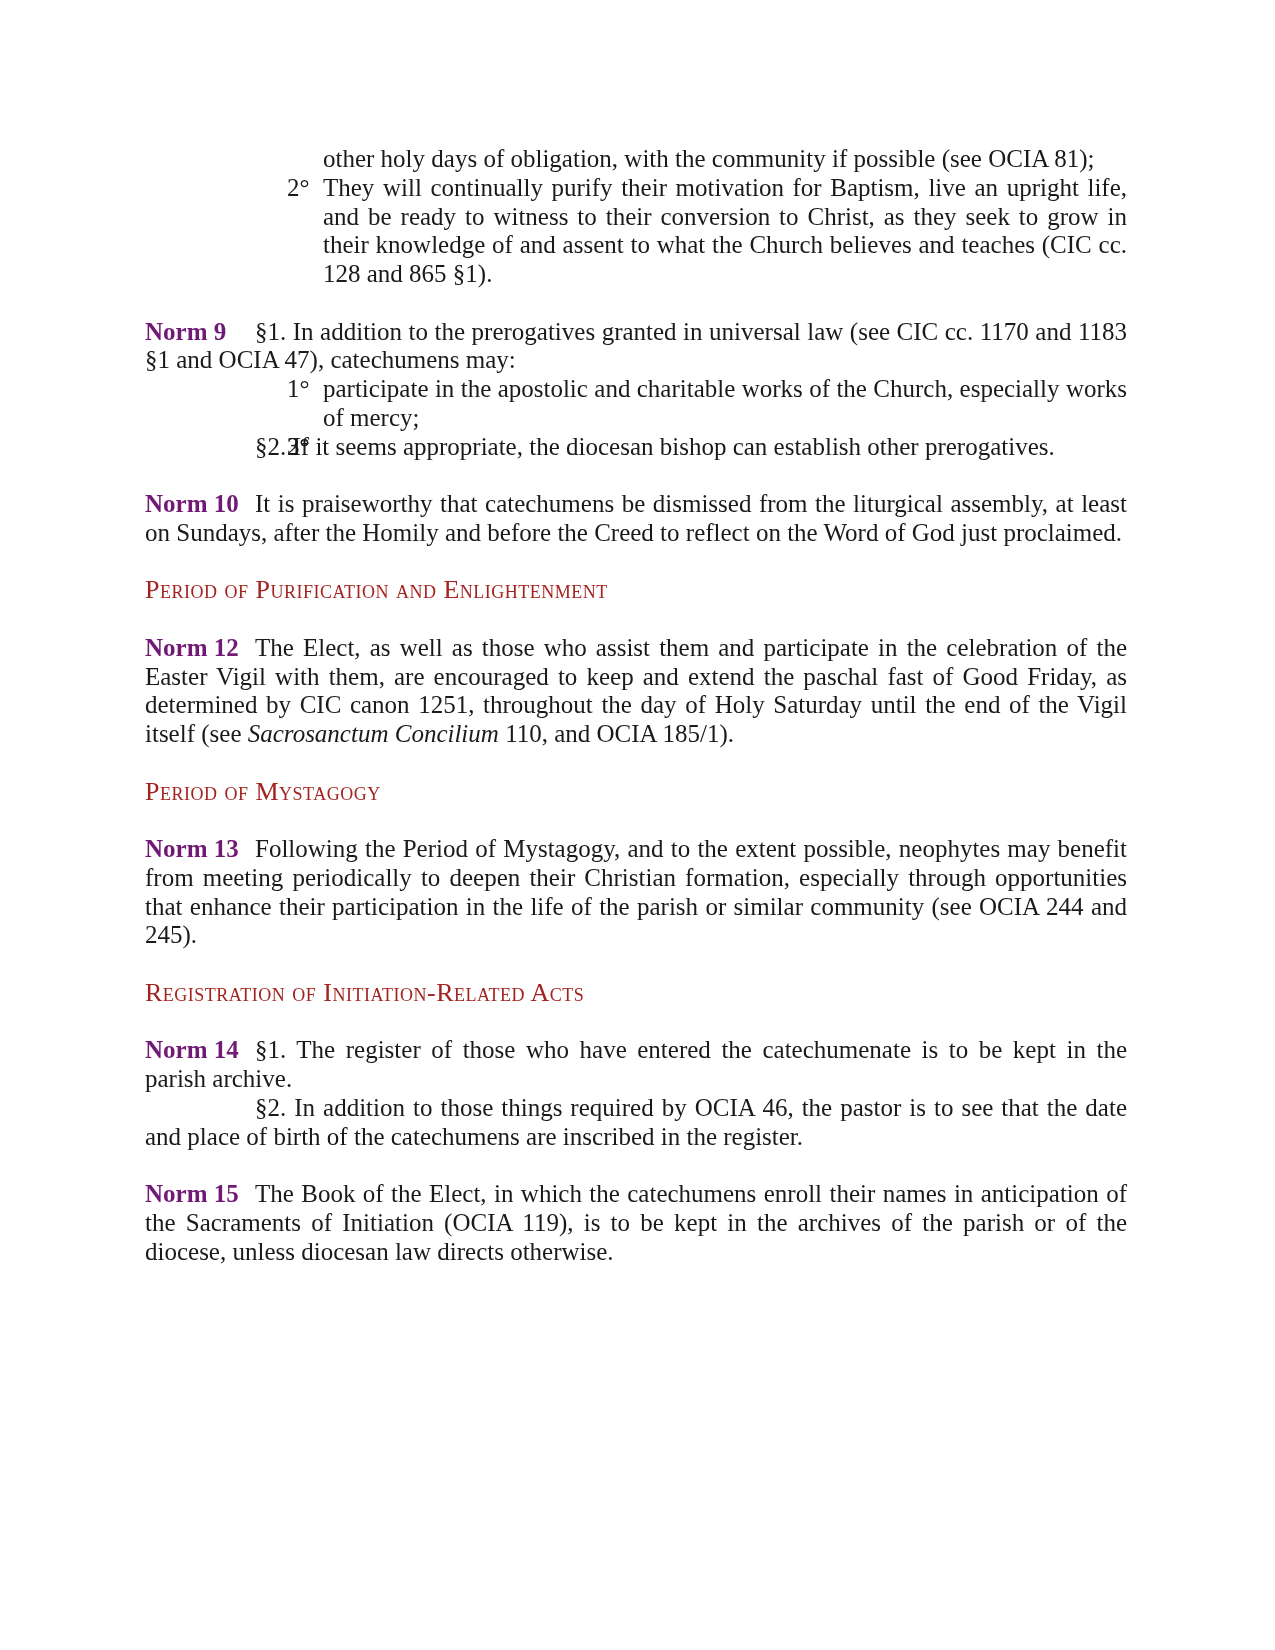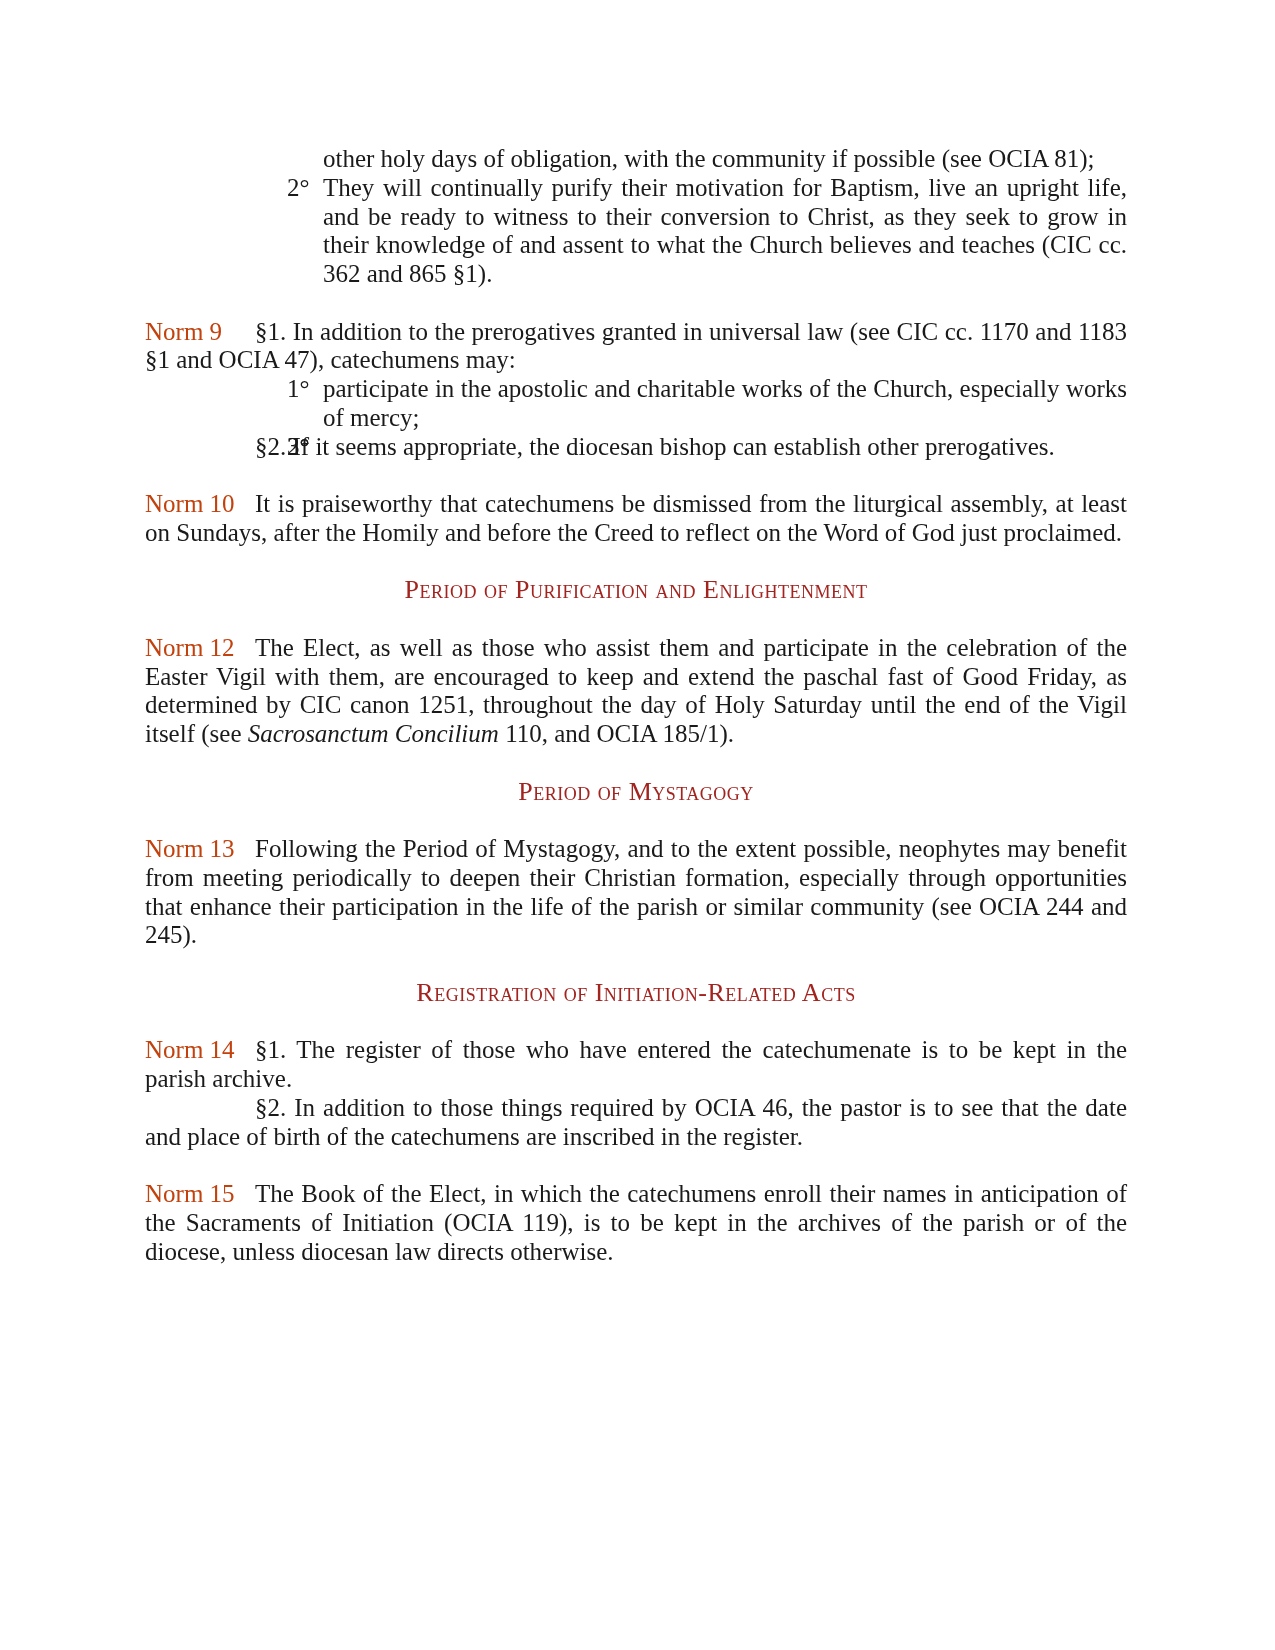--- a/index.html
+++ b/index.html
@@ -18,44 +18,43 @@
     color: #1a1a1a;
     font-size: 25px;
     line-height: 28.75px;
     overflow: hidden;
   }
   .blk + .blk { margin-top: 28.75px; }
   p, .cont-line, .oitem { text-align: justify; }
   .norm-label {
     display: inline-block;
     width: 110px;
-    font-weight: normal;
-    color: #c2410c;
+    font-weight: bold;
+    color: #701a75;
   }
   .oitem { position: relative; padding-left: 178px; }
   .oitem .mk { position: absolute; left: 142px; top: 0; }
   .cont-line { margin-left: 178px; }
   .s2 { text-indent: 110px; }
   .sec-heading {
-    text-align: center;
     font-variant: small-caps;
     color: #a3231f;
     font-size: 26px;
     letter-spacing: 0.5px;
   }
   i { font-style: italic; }
 </style>
 </head>
 <body>
 
 <div class="page">
 
   <div class="blk">
     <div class="cont-line">other holy days of obligation, with the community if possible (see OCIA 81);</div>
-    <div class="oitem"><span class="mk">2°</span><span>They will continually purify their motivation for Baptism, live an upright life, and be ready to witness to their conversion to Christ, as they seek to grow in their knowledge of and assent to what the Church believes and teaches (CIC cc. 362 and 865 §1).</span></div>
+    <div class="oitem"><span class="mk">2°</span><span>They will continually purify their motivation for Baptism, live an upright life, and be ready to witness to their conversion to Christ, as they seek to grow in their knowledge of and assent to what the Church believes and teaches (CIC cc. 128 and 865 §1).</span></div>
   </div>
 
   <div class="blk">
     <p><span class="norm-label">Norm 9</span><span>§1. In addition to the prerogatives granted in universal law (see CIC cc. 1170 and 1183 §1 and OCIA 47), catechumens may:</span></p>
     <div class="oitem"><span class="mk">1°</span><span>participate in the apostolic and charitable works of the Church, especially works of mercy;</span></div>
     <div class="oitem"><span class="mk">2°</span></div>
     <div class="oitem"><span class="mk">3°</span></div>
     <p class="s2">§2. If it seems appropriate, the diocesan bishop can establish other prerogatives.</p>
   </div>
 

